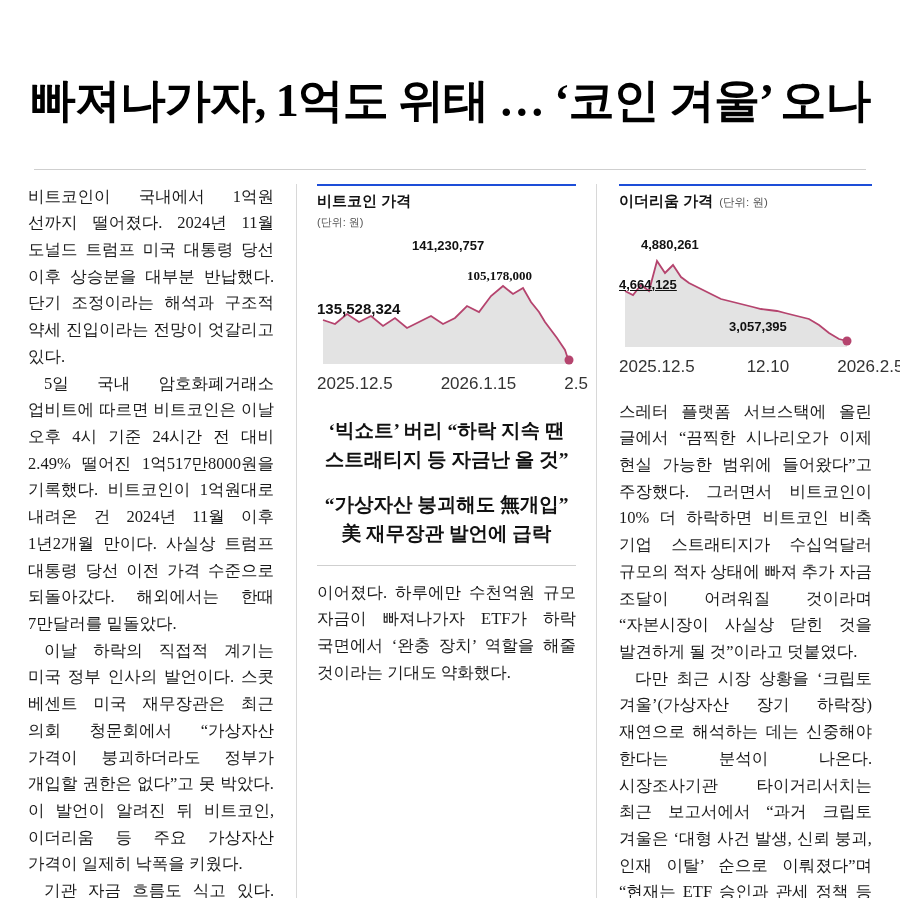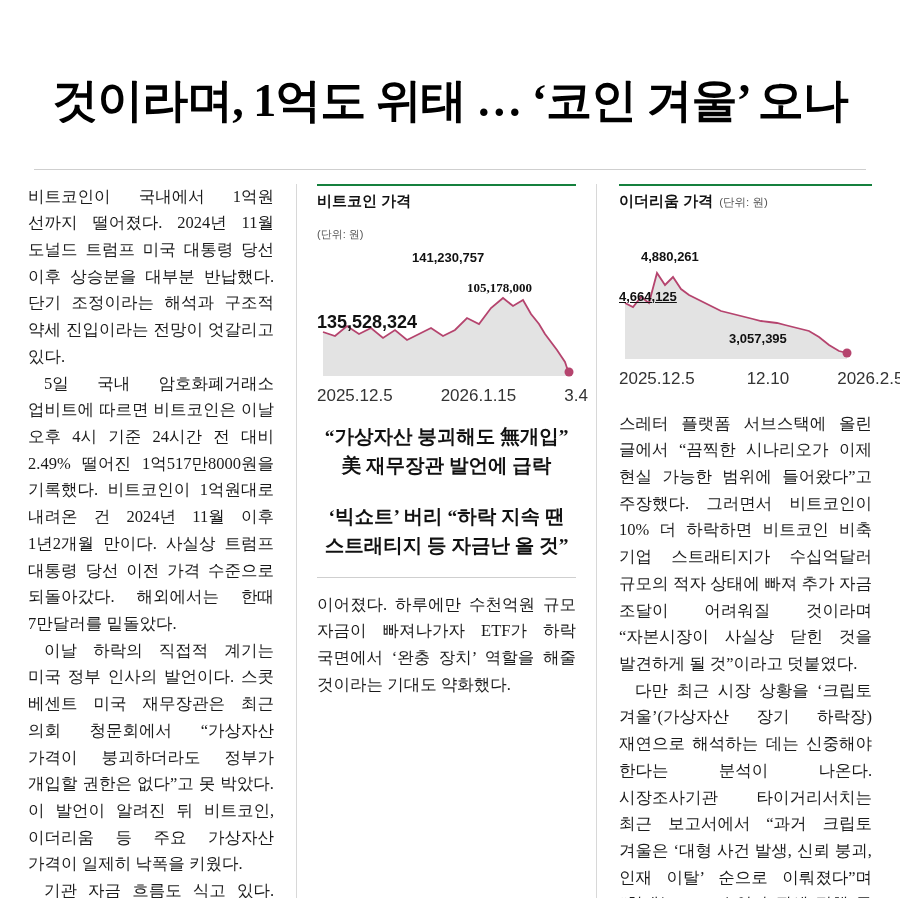--- a/index.html
+++ b/index.html
@@ -60,23 +60,23 @@
     color: #1a1a1a;
   }
   p.body + p.body { text-indent: 16px; }
 
   
   .chart-block { margin-bottom: 10px; }
   .chart-head {
     display: flex;
     align-items: baseline;
     gap: 6px;
-    border-top: 2px solid #15803d;
+    border-top: 2px solid #1d4ed8;
     padding-top: 6px;
-    margin-bottom: 16px;
+    margin-bottom: 4px;
   }
   .chart-title {
     font-family: "Liberation Sans", sans-serif;
     font-weight: bold;
     font-size: 15px;
     color: #111;
   }
   .chart-unit {
     font-family: "Liberation Sans", sans-serif;
     font-size: 11.5px;
@@ -103,21 +103,21 @@
     gap: 48px;
   }
   .lbl {
     position: absolute;
     font-family: "Liberation Sans", sans-serif;
     font-weight: bold;
     font-size: 13px;
     color: #111;
     white-space: nowrap;
   }
-  .lbl.small { font-size: 18px; }
+  .lbl.small { font-size: 15px; }
 
   .pull {
     text-align: center;
     font-family: "Liberation Serif", serif;
     font-weight: bold;
     font-size: 19.5px;
     line-height: 1.5;
     color: #111;
     margin: 16px 0 8px 0;
     word-break: keep-all;
@@ -127,21 +127,21 @@
     border-bottom: 1px solid #cfcfcf;
     margin: 16px 0 14px 0;
   }
   .spacer-12 { height: 12px; }
 </style>
 </head>
 <body>
 
 <div class="page">
 
-  <h1 class="headline">것이라며, 1억도 위태 … ‘코인 겨울’ 오나</h1>
+  <h1 class="headline">빠져나가자, 1억도 위태 … ‘코인 겨울’ 오나</h1>
   <div class="rule-top"></div>
 
   <div class="columns">
 
     <div class="col col-1">
       <p class="body">비트코인이 국내에서 1억원 선까지 떨어졌다. 2024년 11월 도널드 트럼프 미국 대통령 당선 이후 상승분을 대부분 반납했다. 단기 조정이라는 해석과 구조적 약세 진입이라는 전망이 엇갈리고 있다.</p>
       <p class="body">5일 국내 암호화폐거래소 업비트에 따르면 비트코인은 이날 오후 4시 기준 24시간 전 대비 2.49% 떨어진 1억517만8000원을 기록했다. 비트코인이 1억원대로 내려온 건 2024년 11월 이후 1년2개월 만이다. 사실상 트럼프 대통령 당선 이전 가격 수준으로 되돌아갔다. 해외에서는 한때 7만달러를 밑돌았다.</p>
       <p class="body">이날 하락의 직접적 계기는 미국 정부 인사의 발언이다. 스콧 베센트 미국 재무장관은 최근 의회 청문회에서 “가상자산 가격이 붕괴하더라도 정부가 개입할 권한은 없다”고 못 박았다. 이 발언이 알려진 뒤 비트코인, 이더리움 등 주요 가상자산 가격이 일제히 낙폭을 키웠다.</p>
       <p class="body">기관 자금 흐름도 식고 있다. 미국 비트코인 현물 상장지수펀드(ETF) 시장에서는 최근 며칠간 순유출이</p>
     </div>
@@ -159,28 +159,28 @@
           <span class="lbl" style="left:150px; top:36px;font-family:Liberation Serif, serif;">105,178,000</span>
           <svg width="260" height="140" viewBox="0 0 260 140">
             <path d="M6,88 L18,92 L30,82 L42,90 L54,84 L66,94 L78,86 L90,96 L102,90 L114,84 L126,92 L138,86 L150,74 L162,80 L174,64 L186,54 L196,62 L206,56 L214,70 L222,80 L228,90 L234,98 L240,106 L244,112 L248,118 L250,124 L252,128 L252,132 L6,132 Z" fill="#e3e3e3" stroke="none"></path>
             <path d="M6,88 L18,92 L30,82 L42,90 L54,84 L66,94 L78,86 L90,96 L102,90 L114,84 L126,92 L138,86 L150,74 L162,80 L174,64 L186,54 L196,62 L206,56 L214,70 L222,80 L228,90 L234,98 L240,106 L244,112 L248,118 L250,124 L252,128" fill="none" stroke="#b5446e" stroke-width="1.8"></path>
             <circle cx="252" cy="128" r="4.5" fill="#b5446e"></circle>
           </svg>
         </div>
         <div class="chart-axis">
           <span>2025.12.5</span>
           <span>2026.1.15</span>
-          <span>3.4</span>
+          <span>2.5</span>
         </div>
       </div>
 
+      <div class="pull second" style="white-space:pre-line;">‘빅쇼트’ 버리 “하락 지속 땐
+스트래티지 등 자금난 올 것”</div>
       <div class="pull" style="white-space:pre-line;">“가상자산 붕괴해도 無개입”
 美 재무장관 발언에 급락</div>
-      <div class="pull second" style="white-space:pre-line;">‘빅쇼트’ 버리 “하락 지속 땐
-스트래티지 등 자금난 올 것”</div>
       <div class="pull-rule"></div>
 
       <p class="body">이어졌다. 하루에만 수천억원 규모 자금이 빠져나가자 ETF가 하락 국면에서 ‘완충 장치’ 역할을 해줄 것이라는 기대도 약화했다.</p>
     </div>
 
     <div class="col col-3">
 
       <div class="chart-block">
         <div class="chart-head">
           <span class="chart-title">이더리움 가격</span>

